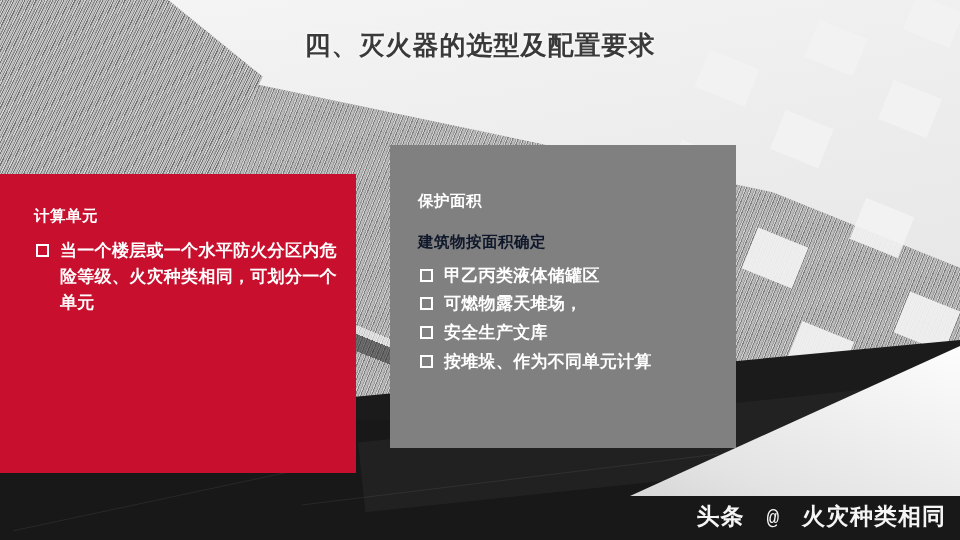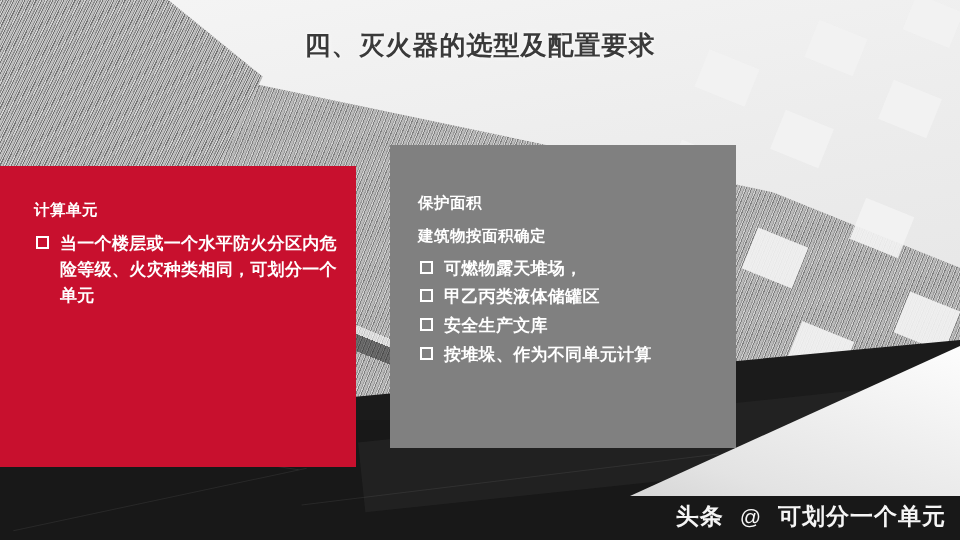--- a/index.html
+++ b/index.html
@@ -5,21 +5,21 @@
   html, body {
     margin: 0;
     padding: 0;
     background: #ffffff;
   }
   #slide {
     position: relative;
     width: 960px;
     height: 540px;
     overflow: hidden;
-    font-family: Liberation Sans, sans-serif;
+    font-family: Liberation Mono, monospace;
     background: #efefef;
   }
 
   
   .bg-photo {
     position: absolute;
     inset: 0;
     background: #f0f0f0;
     overflow: hidden;
   }
@@ -150,46 +150,46 @@
     text-shadow: 0 0 3px rgba(255,255,255,.9), 0 0 6px rgba(255,255,255,.7);
   }
 
   
   .box {
     position: absolute;
     z-index: 5;
     box-sizing: border-box;
   }
   .box-red {
-    left: 0; top: 166px;
+    left: 0; top: 174px;
     width: 356px; height: 299px;
     background: #c8102e;
     padding: 32px 16px 0 34px;
   }
   .box-gray {
     left: 390px; top: 145px;
     width: 346px; height: 303px;
     background: #808080;
     padding: 46px 14px 8px 28px;
   }
   .box-heading {
     color: #ffffff;
     font-size: 15.5px;
     font-weight: bold;
     line-height: 1.5;
     margin: 0 0 2px 0;
     letter-spacing: .5px;
   }
   .box-red .box-heading { margin-bottom: 10px; }
   .box-gray .sub-heading {
-    color: #ffffff;
+    color: #0f172a;
     font-size: 15.5px;
     font-weight: bold;
     line-height: 1.5;
-    margin: 10px 0 8px 0;
+    margin: 18px 0 8px 0;
     letter-spacing: .5px;
   }
   ul.bullets {
     list-style: none;
     margin: 0;
     padding: 0;
   }
   ul.bullets li {
     position: relative;
     color: #ffffff;
@@ -217,21 +217,21 @@
     right: 14px;
     bottom: 8px;
     z-index: 7;
     color: #ffffff;
     font-size: 23px;
     font-weight: bold;
     letter-spacing: 1px;
     opacity: .96;
     display: flex;
     align-items: baseline;
-    gap: 16px;
+    gap: 22px;
   }
   .watermark .wm-at { font-size: 21px; font-weight: normal; }
 </style>
 </head>
 <body>
 
 <div id="slide">
 
   <div class="bg-photo">
     <div class="sky"></div>
@@ -275,36 +275,36 @@
       </li>
     </ul>
   </div>
 
   <div class="box box-gray">
     <p class="box-heading">保护面积</p>
     <p class="sub-heading">建筑物按面积确定</p>
     <ul class="bullets">
       <li>
         <span class="sq"></span>
+        <span>甲乙丙类液体储罐区</span>
+      </li>
+      <li>
+        <span class="sq"></span>
         <span>可燃物露天堆场，</span>
-      </li>
-      <li>
-        <span class="sq"></span>
-        <span>甲乙丙类液体储罐区</span>
       </li>
       <li>
         <span class="sq"></span>
         <span>安全生产文库</span>
       </li>
       <li>
         <span class="sq"></span>
         <span>按堆垛、作为不同单元计算</span>
       </li>
     </ul>
   </div>
 
   <div class="watermark">
     <span>头条</span>
     <span class="wm-at">@</span>
-    <span>可划分一个单元</span>
+    <span>火灾种类相同</span>
   </div>
 
 </div>
 
 </body></html>

